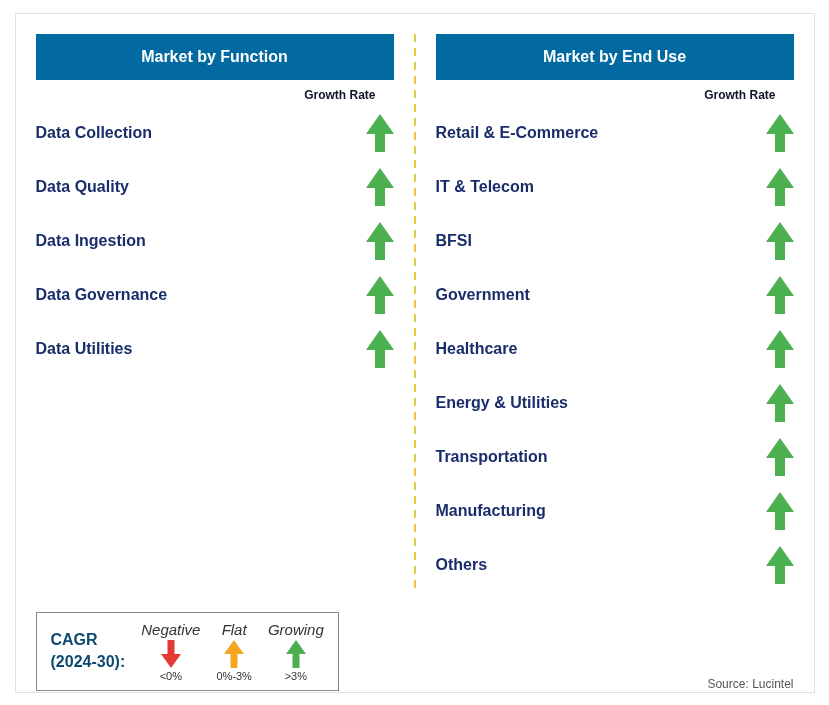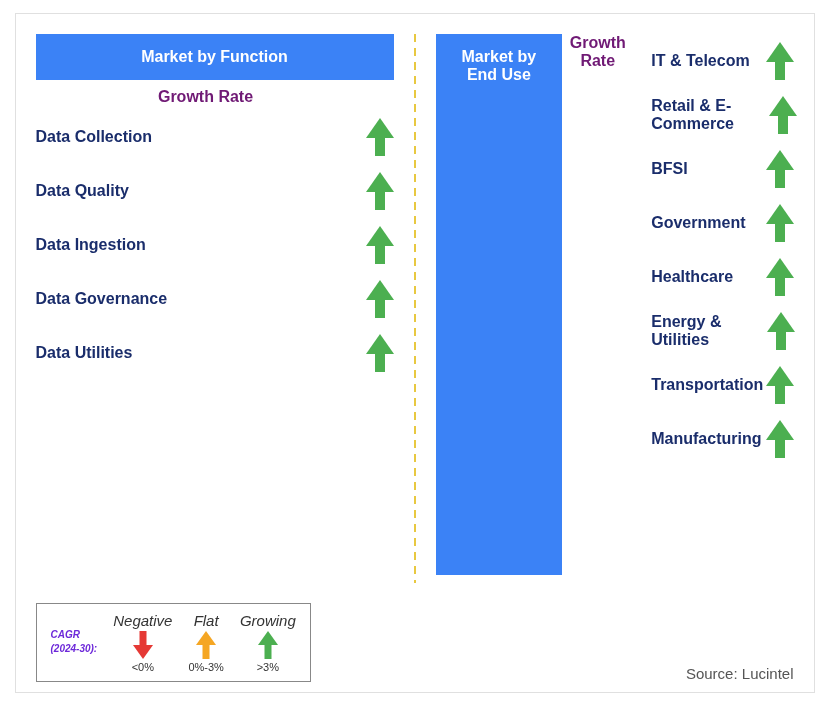--- a/index.html
+++ b/index.html
@@ -29,48 +29,48 @@
     }
     .left-panel {
       flex: 1;
       display: flex;
       flex-direction: column;
       padding-right: 10px;
     }
     .right-panel {
       flex: 1;
       display: flex;
-      flex-direction: row;
+      flex-direction: column;
       padding-left: 10px;
     }
     .divider {
       width: 2px;
       background: repeating-linear-gradient(
         to bottom,
         #e8c840 0px,
         #e8c840 8px,
         transparent 8px,
         transparent 14px
       );
       margin: 0 10px;
     }
     .panel-header {
-      background: #3b82f6;
+      background: #0369a1;
       color: #ffffff;
       text-align: center;
       padding: 14px 10px;
       font-size: 16px;
       font-weight: bold;
       margin-bottom: 8px;
     }
     .growth-rate-label {
-      text-align: center;
-      font-size: 16px;
+      text-align: right;
+      font-size: 12px;
       font-weight: bold;
-      color: #701a75;
+      color: #0f172a;
       margin-bottom: 4px;
       padding-right: 18px;
     }
     .row-item {
       display: flex;
       align-items: center;
       justify-content: space-between;
       padding: 8px 0;
       border-bottom: none;
     }
@@ -110,25 +110,24 @@
     .legend-box {
       border: 1px solid #888;
       display: inline-flex;
       align-items: center;
       padding: 8px 14px;
       gap: 16px;
       margin-top: 10px;
       font-size: 12px;
     }
     .legend-cagr {
-      font-size: 10px;
+      font-size: 16px;
       font-weight: bold;
-      color: #6d28d9;
+      color: #0c4a6e;
       line-height: 1.4;
-      font-style: italic;
     }
     .legend-item {
       display: flex;
       flex-direction: column;
       align-items: center;
       gap: 2px;
     }
     .legend-item-label {
       font-style: italic;
       font-size: 15px;
@@ -210,21 +209,21 @@
       border-right: 10px solid transparent;
       border-bottom: 14px solid #4caf50;
     }
     .bottom-area {
       display: flex;
       align-items: flex-end;
       justify-content: space-between;
       margin-top: 10px;
     }
     .source-text {
-      font-size: 15px;
+      font-size: 12px;
       color: #555;
       text-align: right;
     }
   </style>
 </head>
 <body>
 
 <div class="main-container">
   <div class="content-area">
 
@@ -255,28 +254,28 @@
         </div>
     </div>
 
     <div class="divider"></div>
 
     <div class="right-panel">
       <div class="panel-header">Market by End Use</div>
       <div class="growth-rate-label">Growth Rate</div>
       <div id="right-items">
           <div class="row-item">
+      <span class="row-label">Retail &amp; E-Commerce</span>
+      <span class="green-arrow"></span>
+    </div>
+          <div class="row-item">
       <span class="row-label">IT &amp; Telecom</span>
       <span class="green-arrow"></span>
     </div>
           <div class="row-item">
-      <span class="row-label">Retail &amp; E-Commerce</span>
-      <span class="green-arrow"></span>
-    </div>
-          <div class="row-item">
       <span class="row-label">BFSI</span>
       <span class="green-arrow"></span>
     </div>
           <div class="row-item">
       <span class="row-label">Government</span>
       <span class="green-arrow"></span>
     </div>
           <div class="row-item">
       <span class="row-label">Healthcare</span>
       <span class="green-arrow"></span>
@@ -284,20 +283,24 @@
           <div class="row-item">
       <span class="row-label">Energy &amp; Utilities</span>
       <span class="green-arrow"></span>
     </div>
           <div class="row-item">
       <span class="row-label">Transportation</span>
       <span class="green-arrow"></span>
     </div>
           <div class="row-item">
       <span class="row-label">Manufacturing</span>
+      <span class="green-arrow"></span>
+    </div>
+          <div class="row-item">
+      <span class="row-label">Others</span>
       <span class="green-arrow"></span>
     </div>
         </div>
     </div>
   </div>
 
   <div class="bottom-area">
 
     <div class="legend-box">
       <div class="legend-cagr">

